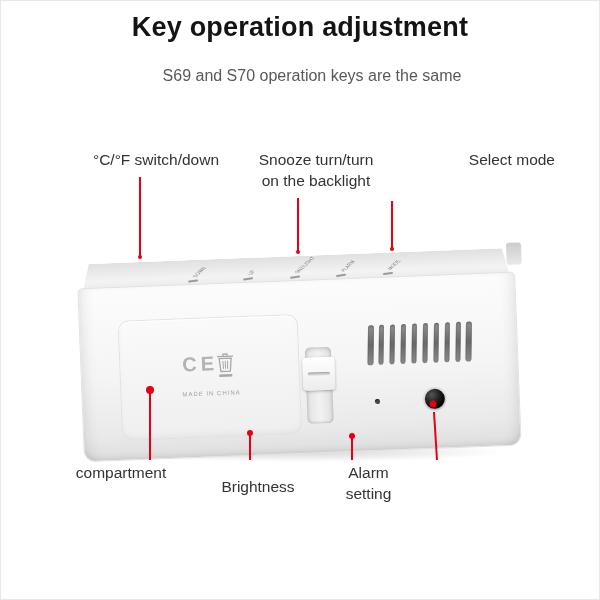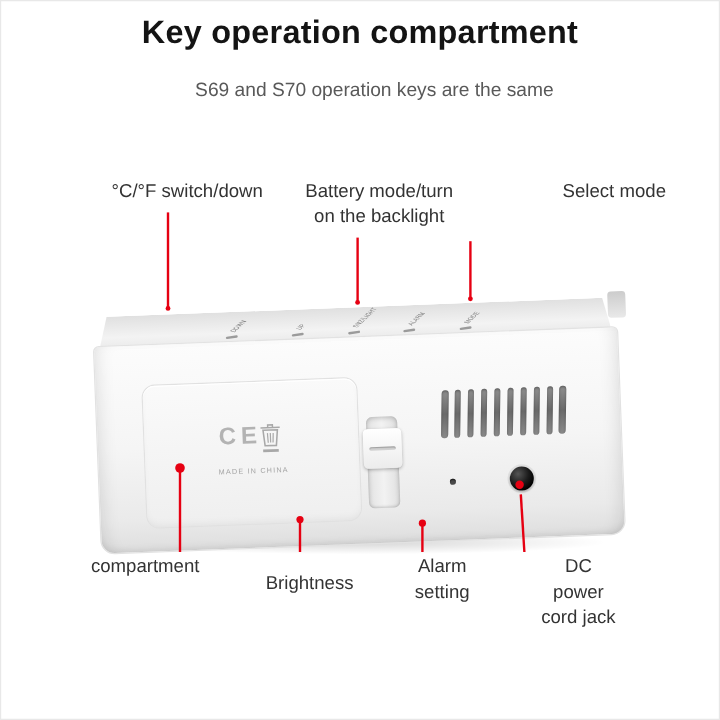--- a/index.html
+++ b/index.html
@@ -105,48 +105,44 @@
   }
   .ann { position:absolute; left:0; top:0; width:600px; height:600px; pointer-events:none; }
   .ann line { stroke:var(--accent,#e60012); stroke-width:2; }
   .ann circle { fill:var(--accent,#e60012); }
 </style>
 </head>
 <body>
 
 <div class="canvas">
 
-  <h1 class="title">Key operation compartment</h1>
+  <h1 class="title">Key operation adjustment</h1>
   <p class="subtitle">S69 and S70 operation keys are the same</p>
 
   <div class="callout ct-a">
     <span>°C/°F switch/down</span>
     <span></span>
   </div>
   <div class="callout ct-b">
-    <span>Battery mode/turn</span>
+    <span>Snooze turn/turn</span>
     <span>on the backlight</span>
   </div>
   <div class="callout ct-c">
     <span>Select mode</span>
   </div>
 
   <div class="callout cb-battery">
     <span>compartment</span>
   </div>
   <div class="callout cb-brightness">
     <span>Brightness</span>
   </div>
   <div class="callout cb-alarm">
     <span>Alarm setting</span>
     <span></span>
-  </div>
-  <div class="callout cb-dc">
-    <span>DC power</span>
-    <span>cord jack</span>
   </div>
 
   <div class="device-shadow"></div>
   <div class="device">
     <div class="corner-tab"></div>
     <div class="top-face"></div>
 
     <span class="key-label" style="left:116px">DOWN</span>
     <span class="key-label" style="left:171px">UP</span>
     <span class="key-label" style="left:218px">SNZ/LIGHT</span>

